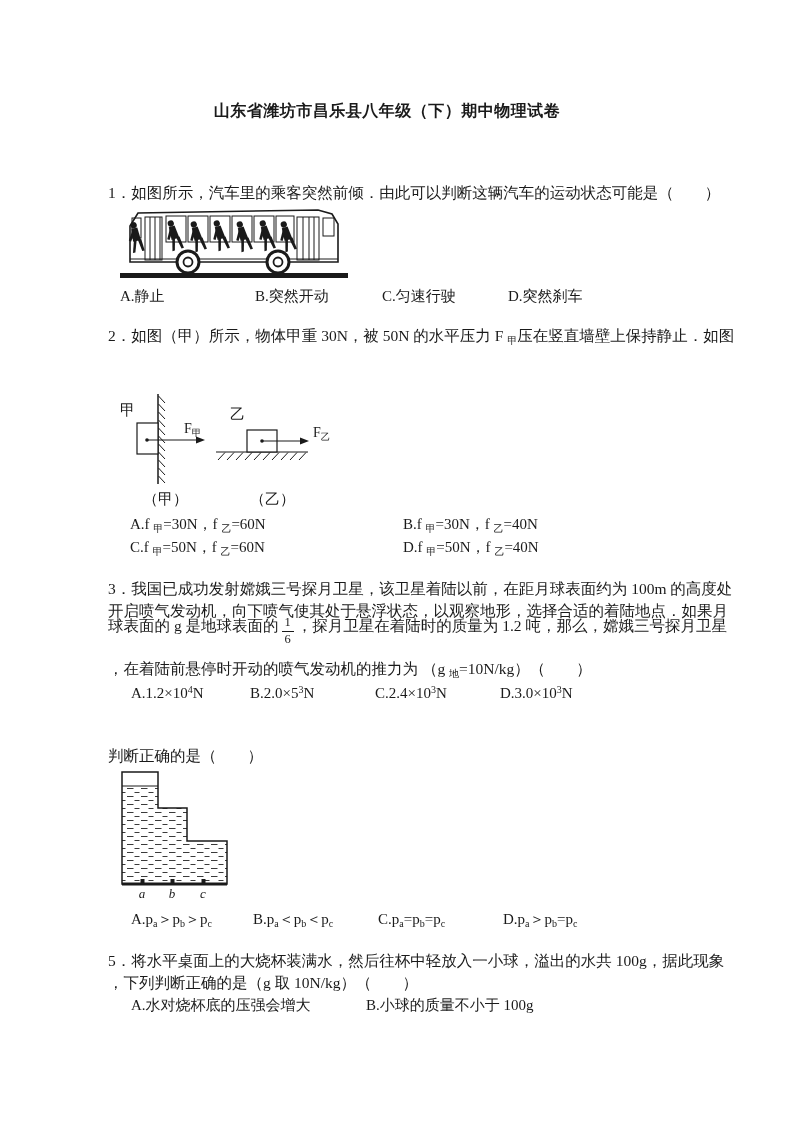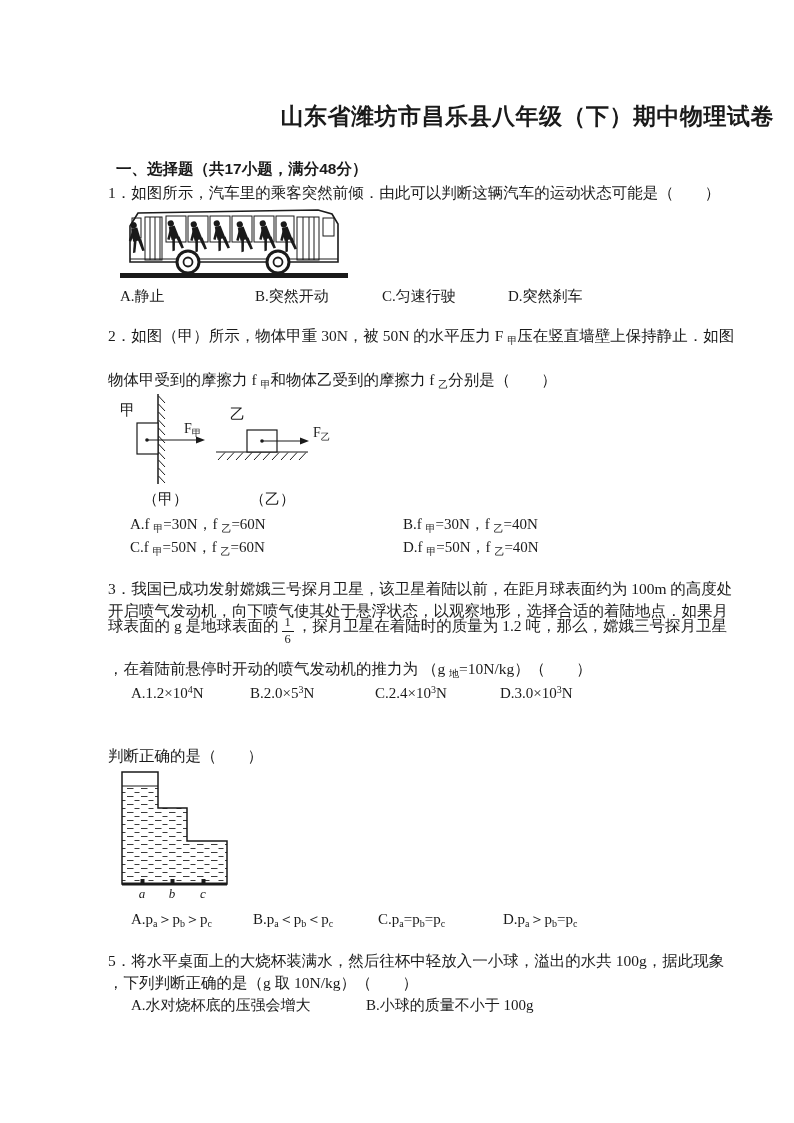--- a/index.html
+++ b/index.html
@@ -3,21 +3,21 @@
 <meta charset="utf-8">
 <style>
   html,body{margin:0;padding:0;background:#e8e8e8;}
   .page{
     position:relative; width:794px; height:1123px; margin:0 auto;
     background:#ffffff; color:#1a1a1a; overflow:hidden;
     font-family:"Liberation Serif","DejaVu Serif",serif;
   }
   .title{
     position:absolute; top:101px; left:0; width:774px; margin:0;
-    text-align:right; font-size:23px; font-weight:bold; letter-spacing:0.5px;
+    text-align:center; font-size:16px; font-weight:bold; letter-spacing:0.5px;
     font-family:"Liberation Sans","DejaVu Sans",sans-serif;
   }
   .sec-heading{
     position:absolute; left:116px; top:159px; font-size:15.5px; font-weight:bold;
     font-family:"Liberation Sans","DejaVu Sans",sans-serif; white-space:nowrap;
   }
   .tline{
     position:absolute; left:108px; font-size:15.5px; white-space:nowrap; line-height:19px;
   }
   .l3flex{display:flex; align-items:flex-start; line-height:normal;}
@@ -37,21 +37,20 @@
   .svg-cap{font-size:15px;}
   .svg-abc{font-size:13px; font-style:italic;}
 </style>
 </head>
 <body>
 
 <div class="page">
 
   <h1 class="title">山东省潍坊市昌乐县八年级（下）期中物理试卷</h1>
 
-  <div class="sec-heading">一、选择题（共17小题，满分48分）</div>
 
   <div class="tline" style="top:183px">1．如图所示，汽车里的乘客突然前倾．由此可以判断这辆汽车的运动状态可能是（　　）</div>
 
   <svg class="fig" style="left:120px;top:202px" width="228" height="80" viewBox="0 0 228 80">
     <defs>
       <g id="pax" fill="#1a1a1a" stroke="none">
         <circle cx="0" cy="-11" r="3.1"></circle>
         <path d="M-3,-8 L3,-8 L4,5 L-4,5 Z"></path>
         <path d="M-3,4 L-6.5,16 L-4,16 L-0.5,5 Z"></path>
         <path d="M1,4 L3,16 L5.5,16 L4.5,4 Z"></path>
@@ -98,21 +97,20 @@
 
     <rect x="0" y="71" width="228" height="5" fill="#1a1a1a"></rect>
   </svg>
 
   <div class="opt" style="top:287px;left:120px">A.静止</div>
   <div class="opt" style="top:287px;left:255px">B.突然开动</div>
   <div class="opt" style="top:287px;left:382px">C.匀速行驶</div>
   <div class="opt" style="top:287px;left:508px">D.突然刹车</div>
 
   <div class="tline" style="top:326px"><span>2．如图（甲）所示，物体甲重 30N，被 50N 的水平压力 F </span><sub>甲</sub><span>压在竖直墙壁上保持静止．如图</span></div>
-  <div class="tline" style="top:370px"><span>物体甲受到的摩擦力 f </span><sub>甲</sub><span>和物体乙受到的摩擦力 f </span><sub>乙</sub><span>分别是（　　）</span></div>
 
   <svg class="fig" style="left:112px;top:392px" width="235" height="118" viewBox="0 0 235 118">
 
     <text x="8" y="23" class="svg-cjk">甲</text>
     <line x1="46" y1="2" x2="46" y2="92" stroke="#1a1a1a" stroke-width="1.5"></line>
     <g stroke="#1a1a1a" stroke-width="1">
       <line x1="46.5" y1="4" x2="53" y2="11"></line>
       <line x1="46.5" y1="12" x2="53" y2="19"></line>
       <line x1="46.5" y1="20" x2="53" y2="27"></line>
       <line x1="46.5" y1="28" x2="53" y2="35"></line>

